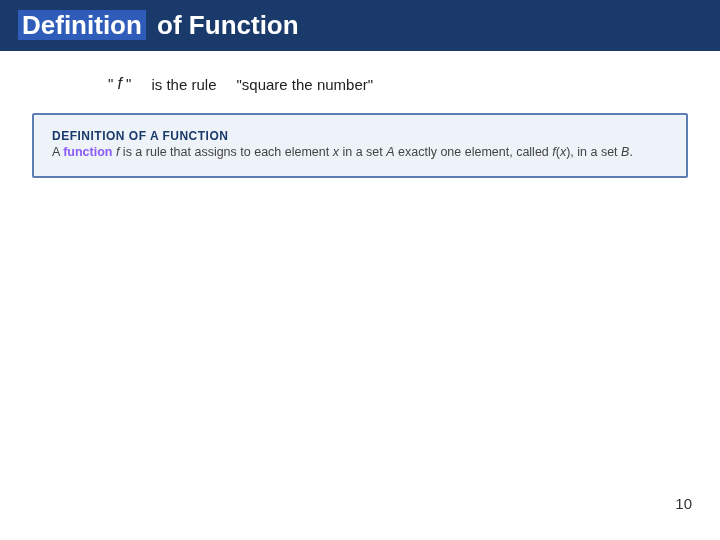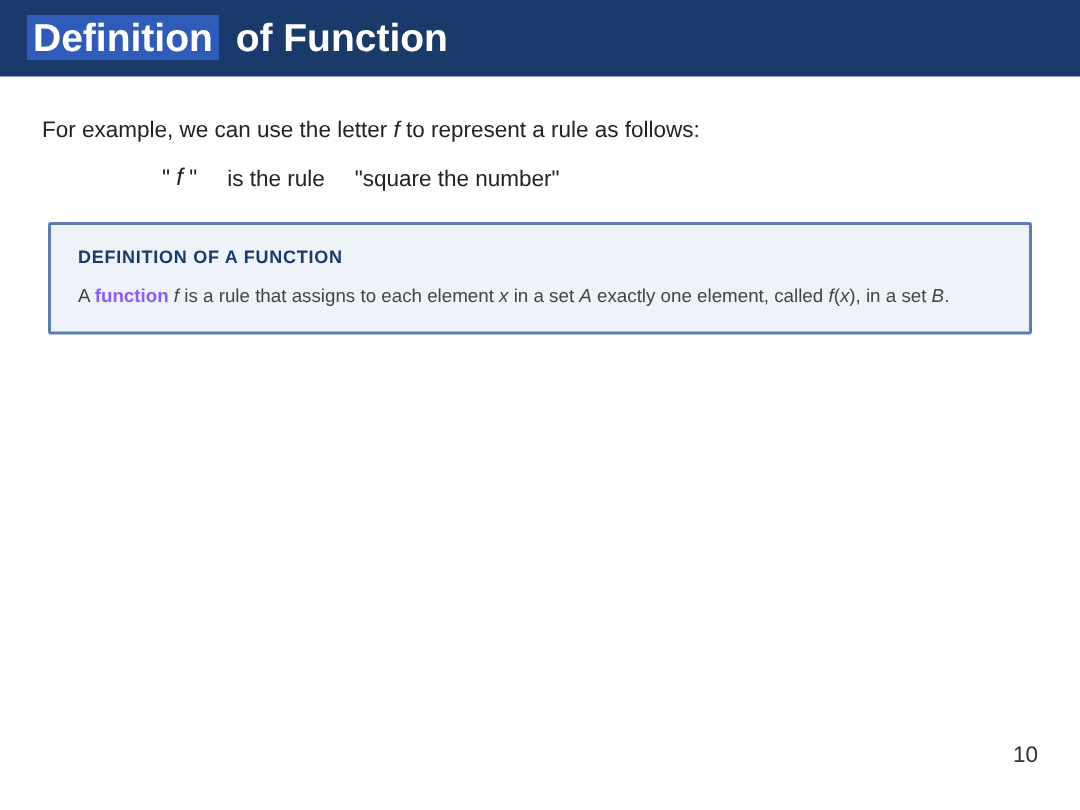--- a/index.html
+++ b/index.html
@@ -83,21 +83,20 @@
       padding: 14px 18px;
       margin: 0 4px;
       border-radius: 2px;
     }
 
     .definition-box .def-title {
       font-size: 12px;
       font-weight: bold;
       color: #1a3a6b;
       letter-spacing: 0.5px;
-      margin-bottom: 10px;
     }
 
     .definition-box .def-body {
       font-size: 12.5px;
       color: #444;
       line-height: 1.5;
     }
 
     .definition-box .def-body strong {
       font-weight: bold;
@@ -121,23 +120,20 @@
 <body>
 
 <div class="header-bar">
   <h1 class="header-title">
     <span class="highlight">Definition</span><span> of Function</span>
   </h1>
 </div>
 
 <div class="content">
 
-  <p class="example-text">
-    For example, we can use the letter <em>f</em> to represent a rule as follows:
-  </p>
 
   <div class="rule-line">
     <span>" <em class="f-name">f</em> "</span>
     <span>is the rule</span>
     <span>"square the number"</span>
   </div>
 
   <div class="definition-box">
     <div class="def-title">DEFINITION OF A FUNCTION</div>
     <div class="def-body">

